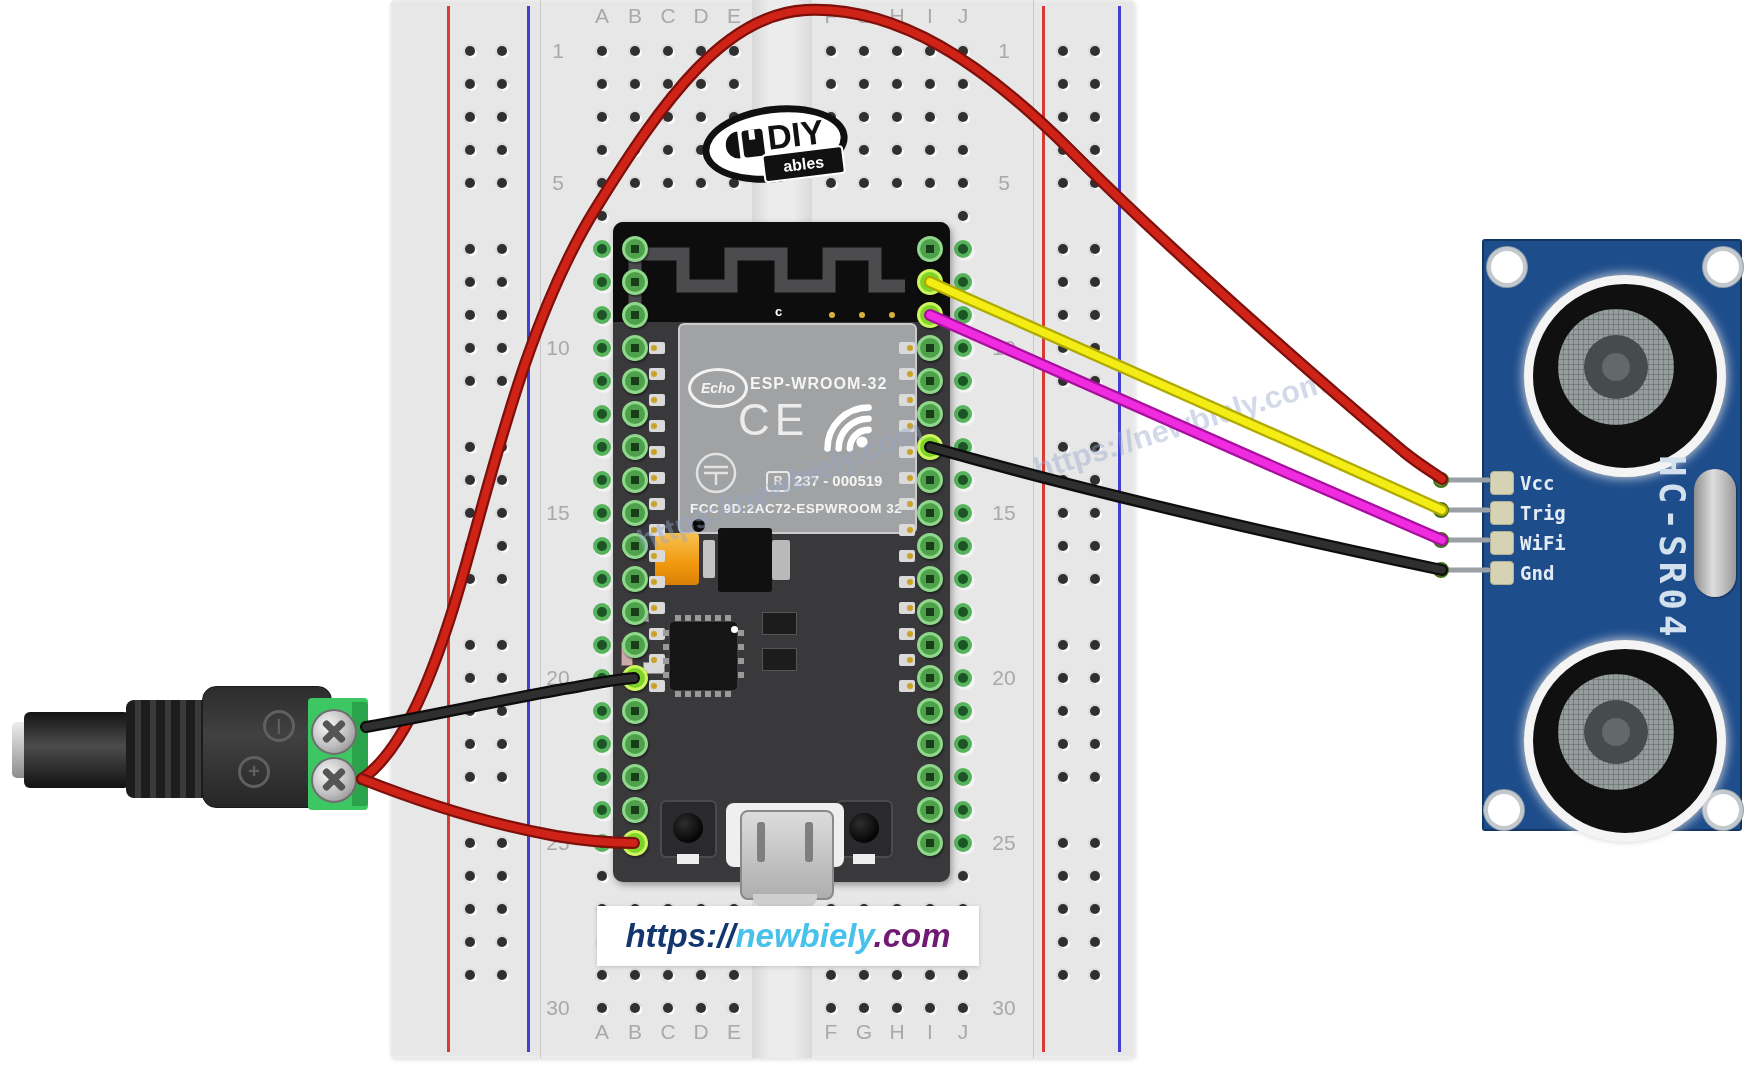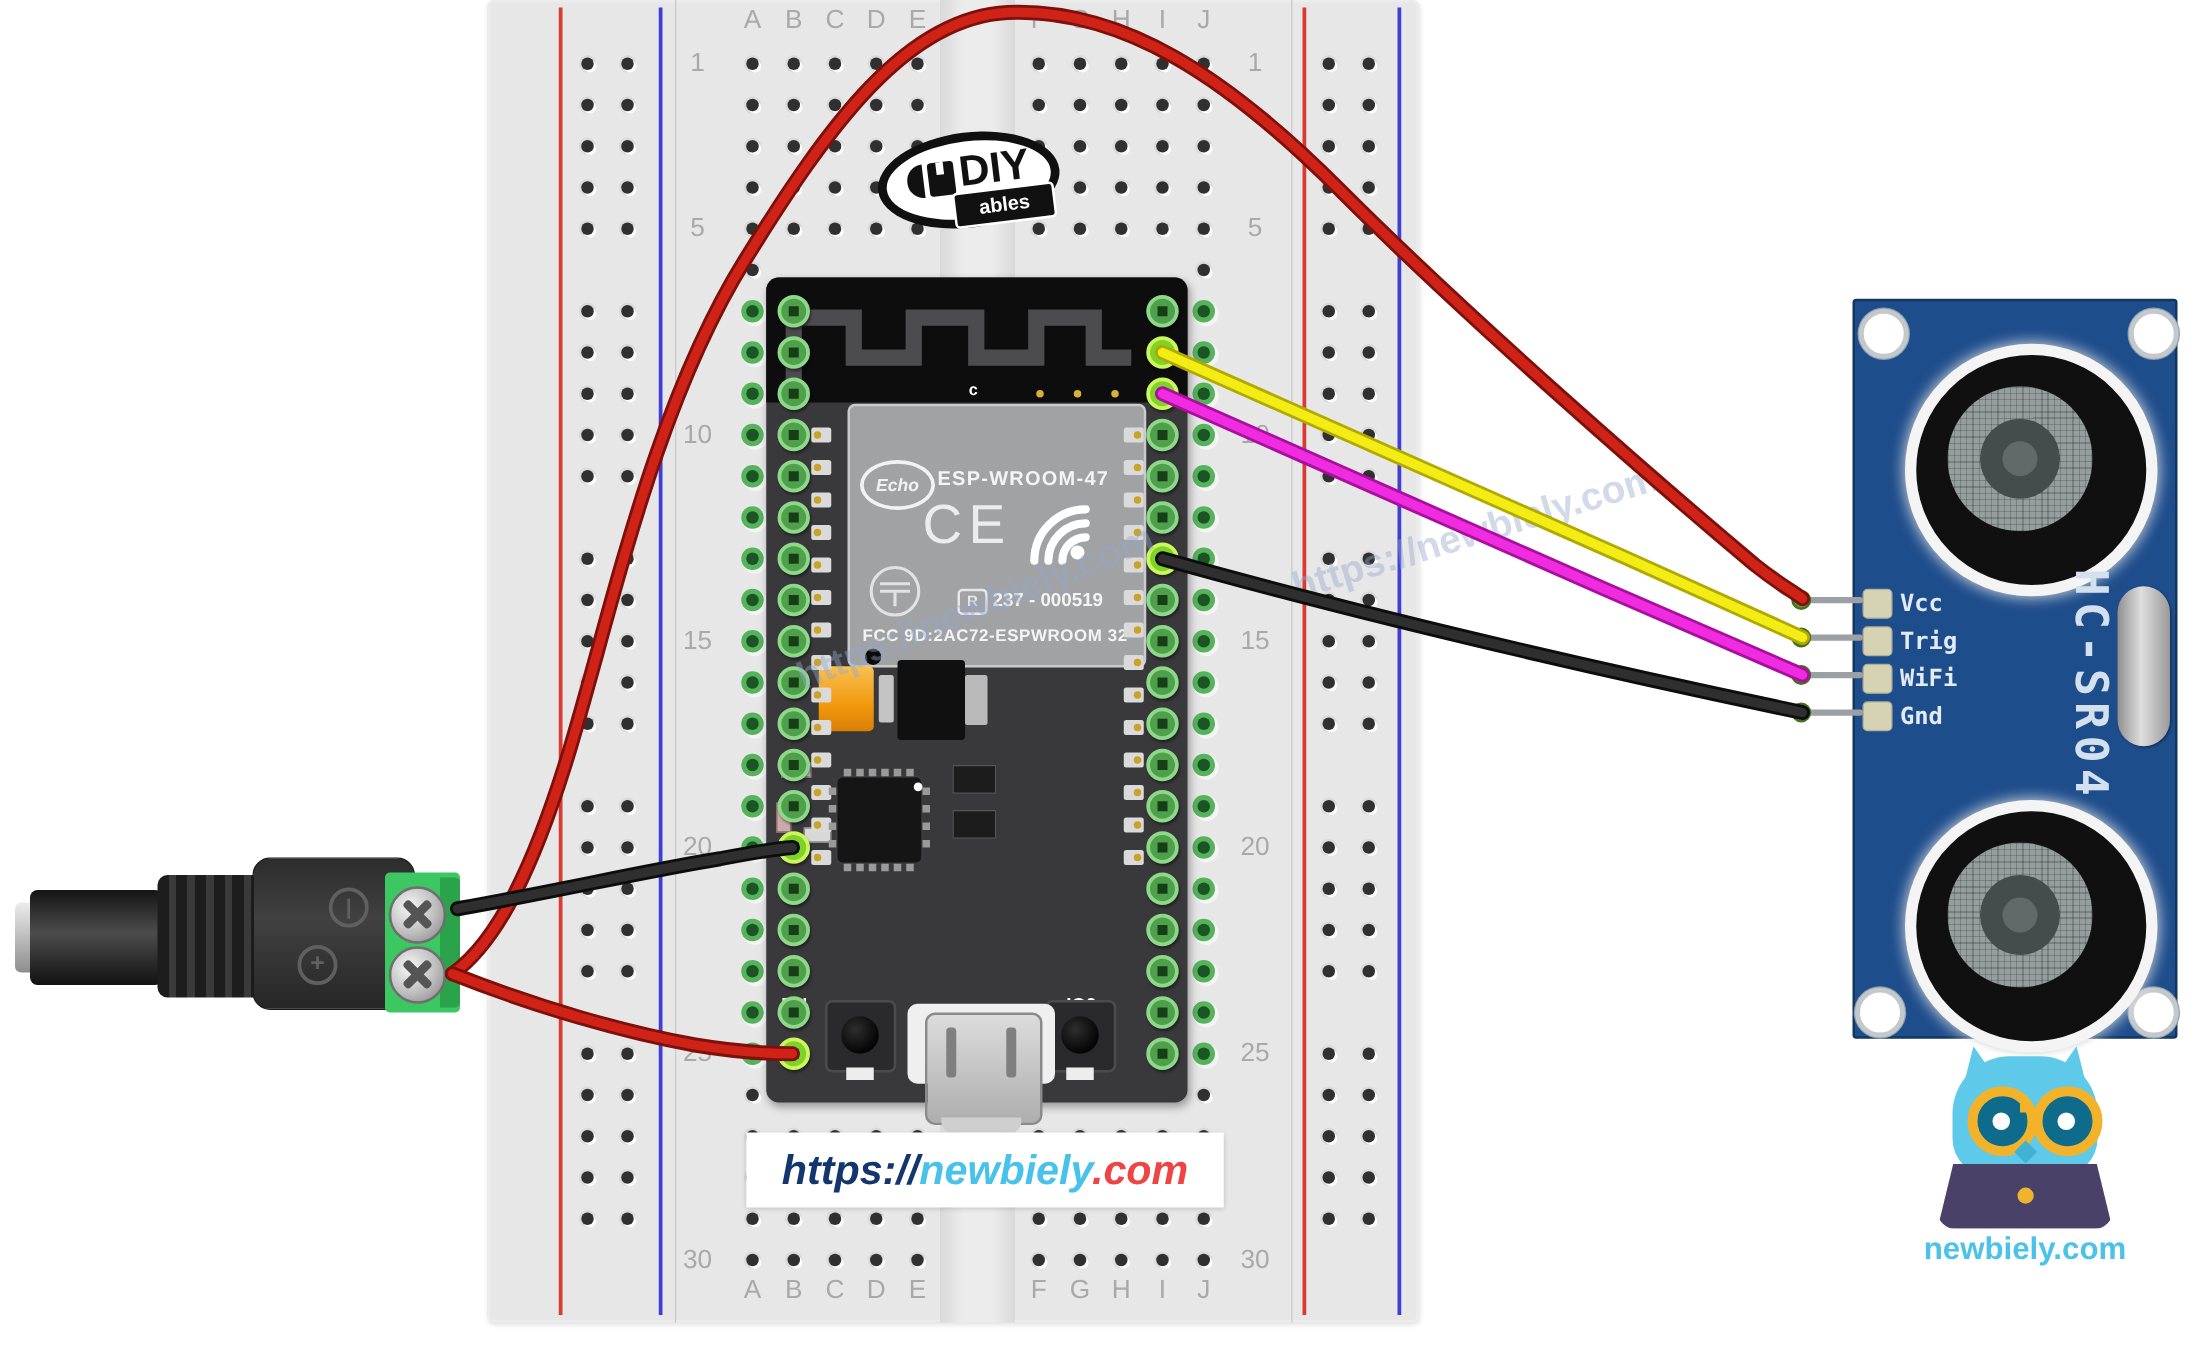--- a/index.html
+++ b/index.html
@@ -379,21 +379,21 @@
         <path d="M22 98 V32 H70 V64 H118 V32 H168 V64 H216 V32 H262 V64 H292" stroke="#4c4c4e" stroke-width="13" fill="none"></path>
       </svg>
       <span class="abs" style="left:162px;top:82px;color:#fff;font-size:13px;font-weight:bold;">c</span>
       <div class="abs gold-dot" style="left:216px;top:90px;"></div>
       <div class="abs gold-dot" style="left:246px;top:90px;"></div>
       <div class="abs gold-dot" style="left:276px;top:90px;"></div>
     </div>
 
     <div id="shield" class="abs">
       <div id="wifi-oval" class="abs">Echo</div>
-      <span class="abs shield-txt" style="left:70px;top:50px;font-size:16px;letter-spacing:1px;">ESP-WROOM-47</span>
+      <span class="abs shield-txt" style="left:70px;top:50px;font-size:16px;letter-spacing:1px;">ESP-WROOM-32</span>
       <span id="ce-mark" class="abs">CE</span>
       <svg class="abs" width="56" height="58" viewBox="0 0 60 60" style="left:140px;top:74px;">
         <g fill="none" stroke="#fff" stroke-width="7" stroke-linecap="round">
           <path d="M8 52 A44 44 0 0 1 52 8"></path>
             <path d="M20 52 A32 32 0 0 1 52 20"></path>
             <path d="M32 52 A20 20 0 0 1 52 32"></path>
         </g>
           <circle cx="45" cy="45" r="6" fill="#fff"></circle>
       </svg>
       <svg class="abs" width="44" height="44" viewBox="0 0 44 44" style="left:14px;top:126px;">
@@ -651,33 +651,17 @@
     <div class="abs" style="left:41px;top:21px;width:21px;height:27px;background:#111;border-radius:3px;">
       <div style="position:absolute;left:7px;top:0;width:6px;height:10px;background:#fff;"></div>
     </div>
     <span class="abs" style="left:66px;top:12px;font-size:34px;font-weight:900;color:#111;">DIY</span>
     <div class="abs" style="left:58px;top:47px;width:78px;height:25px;background:#111;border:2px solid #fff;border-radius:4px;text-align:center;">
       <span style="color:#fff;font-size:16px;font-weight:bold;line-height:25px;">ables</span>
     </div>
   </div>
 
   <div id="banner" class="abs">
-    <span style="color:#14366f;">https://</span><span style="color:#48c2ea;">newbiely</span><span style="color:#ef4444;margin-top:44px;">.com</span>
+    <span style="color:#14366f;">https://</span><span style="color:#48c2ea;">newbiely</span><span style="color:#701a75;margin-top:44px;">.com</span>
   </div>
 
-  <div id="owl" class="abs">
-    <div class="abs ear" style="left:28px;top:4px;border-width:0 10px 26px 14px;border-color:transparent transparent #5fc9e9 transparent;transform:rotate(-14deg);"></div>
-    <div class="abs ear" style="left:108px;top:4px;border-width:0 14px 26px 10px;border-color:transparent transparent #5fc9e9 transparent;transform:rotate(14deg);"></div>
-    <div class="abs" style="left:22px;top:12px;width:116px;height:96px;border-radius:46px 46px 30px 30px;background:#5fc9e9;"></div>
-    <div class="abs" style="left:34px;top:36px;width:40px;height:40px;border:8px solid #f2b32a;border-radius:50%;background:#0f6b8c;">
-      <div style="position:absolute;left:12px;top:13px;width:14px;height:14px;border-radius:50%;background:#fff;"></div>
-    </div>
-    <div class="abs" style="left:86px;top:36px;width:40px;height:40px;border:8px solid #f2b32a;border-radius:50%;background:#0f6b8c;">
-      <div style="position:absolute;left:12px;top:13px;width:14px;height:14px;border-radius:50%;background:#fff;"></div>
-    </div>
-    <div class="abs" style="left:76px;top:50px;width:10px;height:7px;background:#f2b32a;"></div>
-    <div class="abs" style="left:74px;top:82px;width:13px;height:13px;background:#3fb2d6;transform:rotate(45deg);"></div>
-    <div class="abs" style="left:10px;top:98px;width:140px;height:52px;background:#4a4169;border-radius:6px 6px 14px 14px;clip-path:polygon(9% 0,91% 0,100% 100%,0 100%);"></div>
-    <div class="abs" style="left:74px;top:117px;width:13px;height:13px;border-radius:50%;background:#f0b42c;"></div>
-    <div class="abs" style="left:-15px;top:152px;width:190px;text-align:center;color:#4cc2e9;font-weight:bold;font-size:25px;">newbiely.com</div>
-  </div>
 
 </div>
 
 </body></html>

